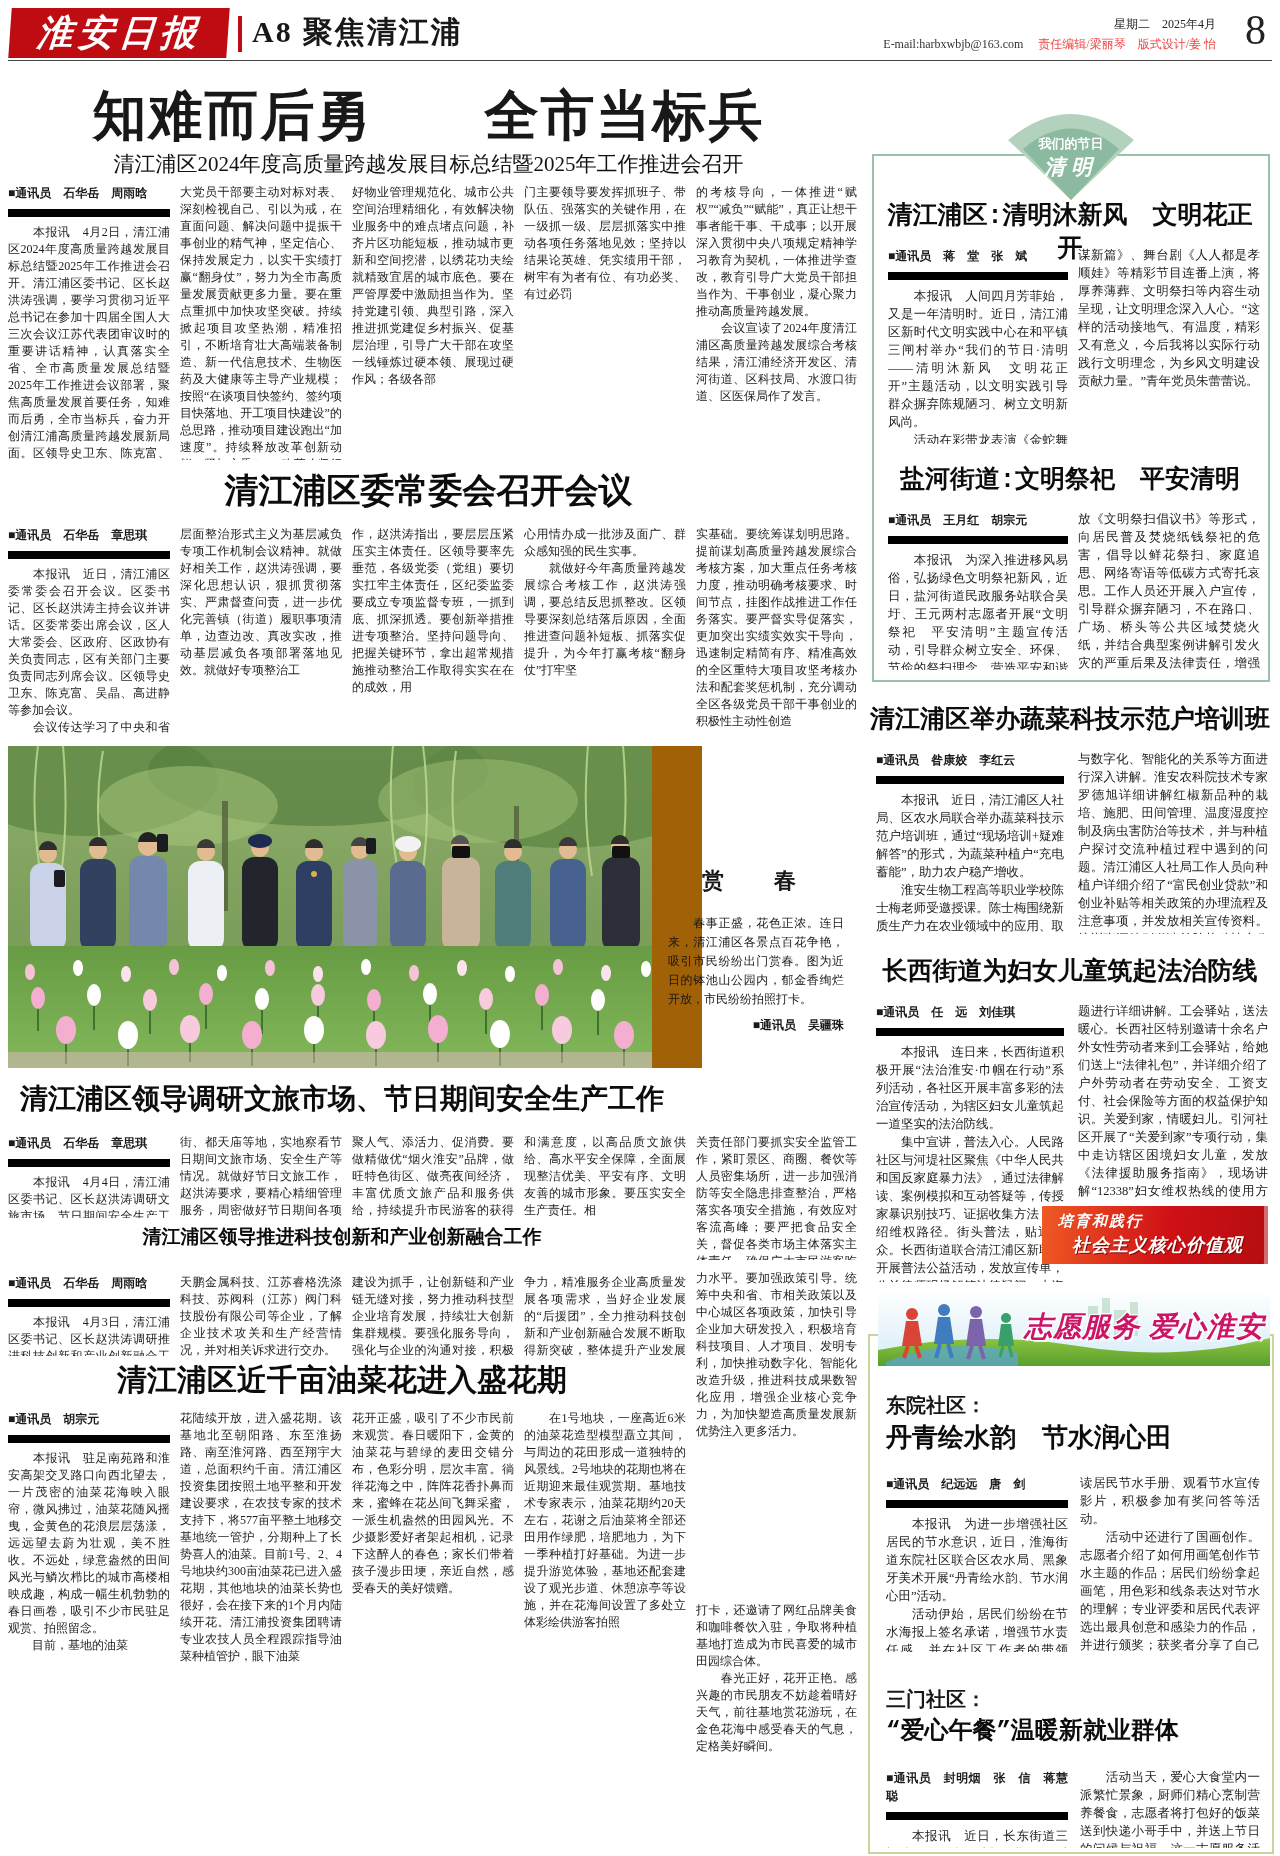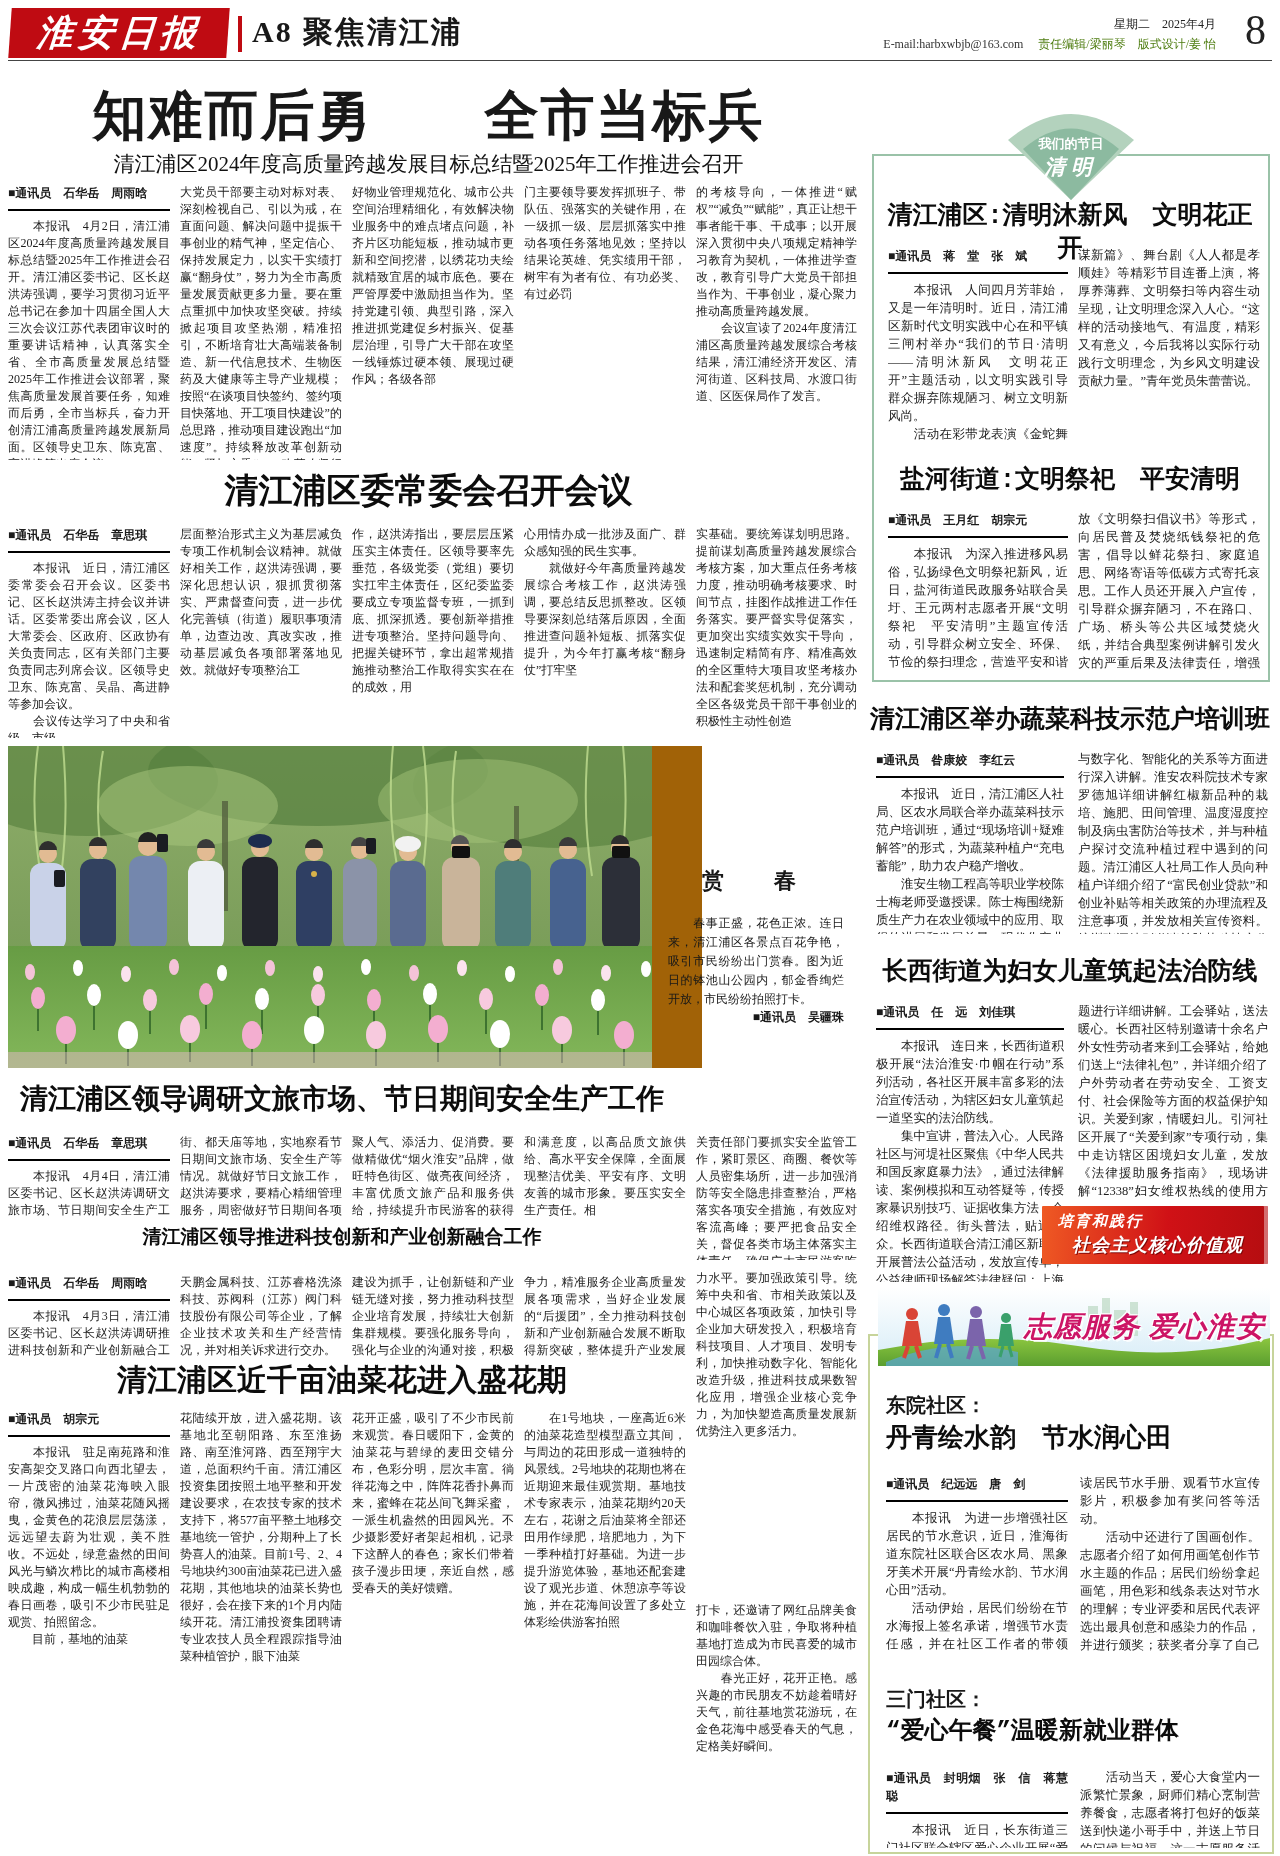--- a/index.html
+++ b/index.html
@@ -11,47 +11,47 @@
         display:flex;align-items:center;justify-content:center;
         font-weight:bold;font-style:italic;font-size:36px;letter-spacing:5px;
         transform:skewX(-4deg);}
   .a8bar{left:238px;top:16px;width:4px;height:36px;background:#bf0b12;}
   .a8title{left:252px;top:12px;font-size:30px;font-weight:900;
            font-family:"Liberation Sans","DejaVu Sans",sans-serif;letter-spacing:2px;}
   .a8title .pageno{font-family:"Liberation Serif",serif;font-weight:bold;margin-right:10px;}
   .datewrap{right:64px;top:14px;text-align:right;font-size:12px;line-height:20px;color:#222;}
   .bignum{right:14px;top:6px;font-size:42px;font-weight:normal;color:#222;
           font-family:"Liberation Serif",serif;}
-  .editors{color:#4d7c0f;}
+  .editors{color:#ef4444;}
   .email{color:#333;}
   .headrule{left:8px;top:60px;width:1264px;border-top:1.5px solid #444;}
   
   .h-main{left:0;top:80px;width:857px;text-align:center;font-size:54px;font-weight:900;
           font-family:"Liberation Sans","DejaVu Sans",sans-serif;letter-spacing:2px;}
   .h-sub{left:0;top:150px;width:857px;text-align:center;font-size:21px;color:#111;}
   .h-sec{font-family:"Liberation Sans","DejaVu Sans",sans-serif;font-weight:900;
          text-align:center;color:#0c0c0c;}
   .h-right{font-family:Liberation Mono, monospace;font-weight:bold;
            text-align:center;color:#0c0c0c;}
   
   .col{position:absolute;overflow:hidden;text-align:justify;font-size:12px;
        line-height:17px;color:#1c1c1c;}
   .col .body{white-space:pre-line;display:block;}
   .rcol{position:absolute;overflow:hidden;text-align:justify;font-size:12.5px;
         line-height:18px;color:#1c1c1c;}
   .rcol .body{white-space:pre-line;display:block;}
-  .byline{font-weight:bold;font-size:12px;border-bottom:2px solid #000000;
+  .byline{font-weight:bold;font-size:12px;border-bottom:8px solid #000000;
           padding:1px 0 7px;margin-bottom:7px;font-family:"Liberation Sans",sans-serif;}
   
   .photowrap{left:8px;top:746px;width:694px;height:322px;background:#a16207;}
   .caption{position:absolute;left:660px;top:0;width:176px;height:322px;}
   .cap-title{margin-top:120px;text-align:center;font-size:22px;font-weight:900;
              letter-spacing:14px;font-family:"Liberation Sans",sans-serif;}
   .cap-text{margin-top:18px;font-size:12px;line-height:19px;text-align:justify;white-space:pre-line;}
-  .cap-byline{text-align:right;font-size:12px;font-weight:bold;
+  .cap-byline{margin-top:8px;text-align:right;font-size:12px;font-weight:bold;
               font-family:"Liberation Sans",sans-serif;}
   
   .greenbox{left:872px;top:154px;width:394px;height:524px;border:2.5px solid #9ac2a8;background:#fff;}
   .bottombox{left:868px;top:1334px;width:402px;height:516px;border:2px solid #c7d49b;background:#fff;}
   .values{left:1042px;top:1206px;width:226px;height:58px;border-radius:1px;
           background:linear-gradient(95deg,#ef5a24,#d01116 55%,#b50d10);
           box-shadow:inset -4px 0 0 #ffffff66;color:#fff;
           font-family:"Liberation Sans",sans-serif;font-style:italic;font-weight:900;}
   .values .l1{position:absolute;left:16px;top:6px;font-size:15px;letter-spacing:2px;}
   .values .l2{position:absolute;left:30px;top:27px;font-size:18px;letter-spacing:1px;

